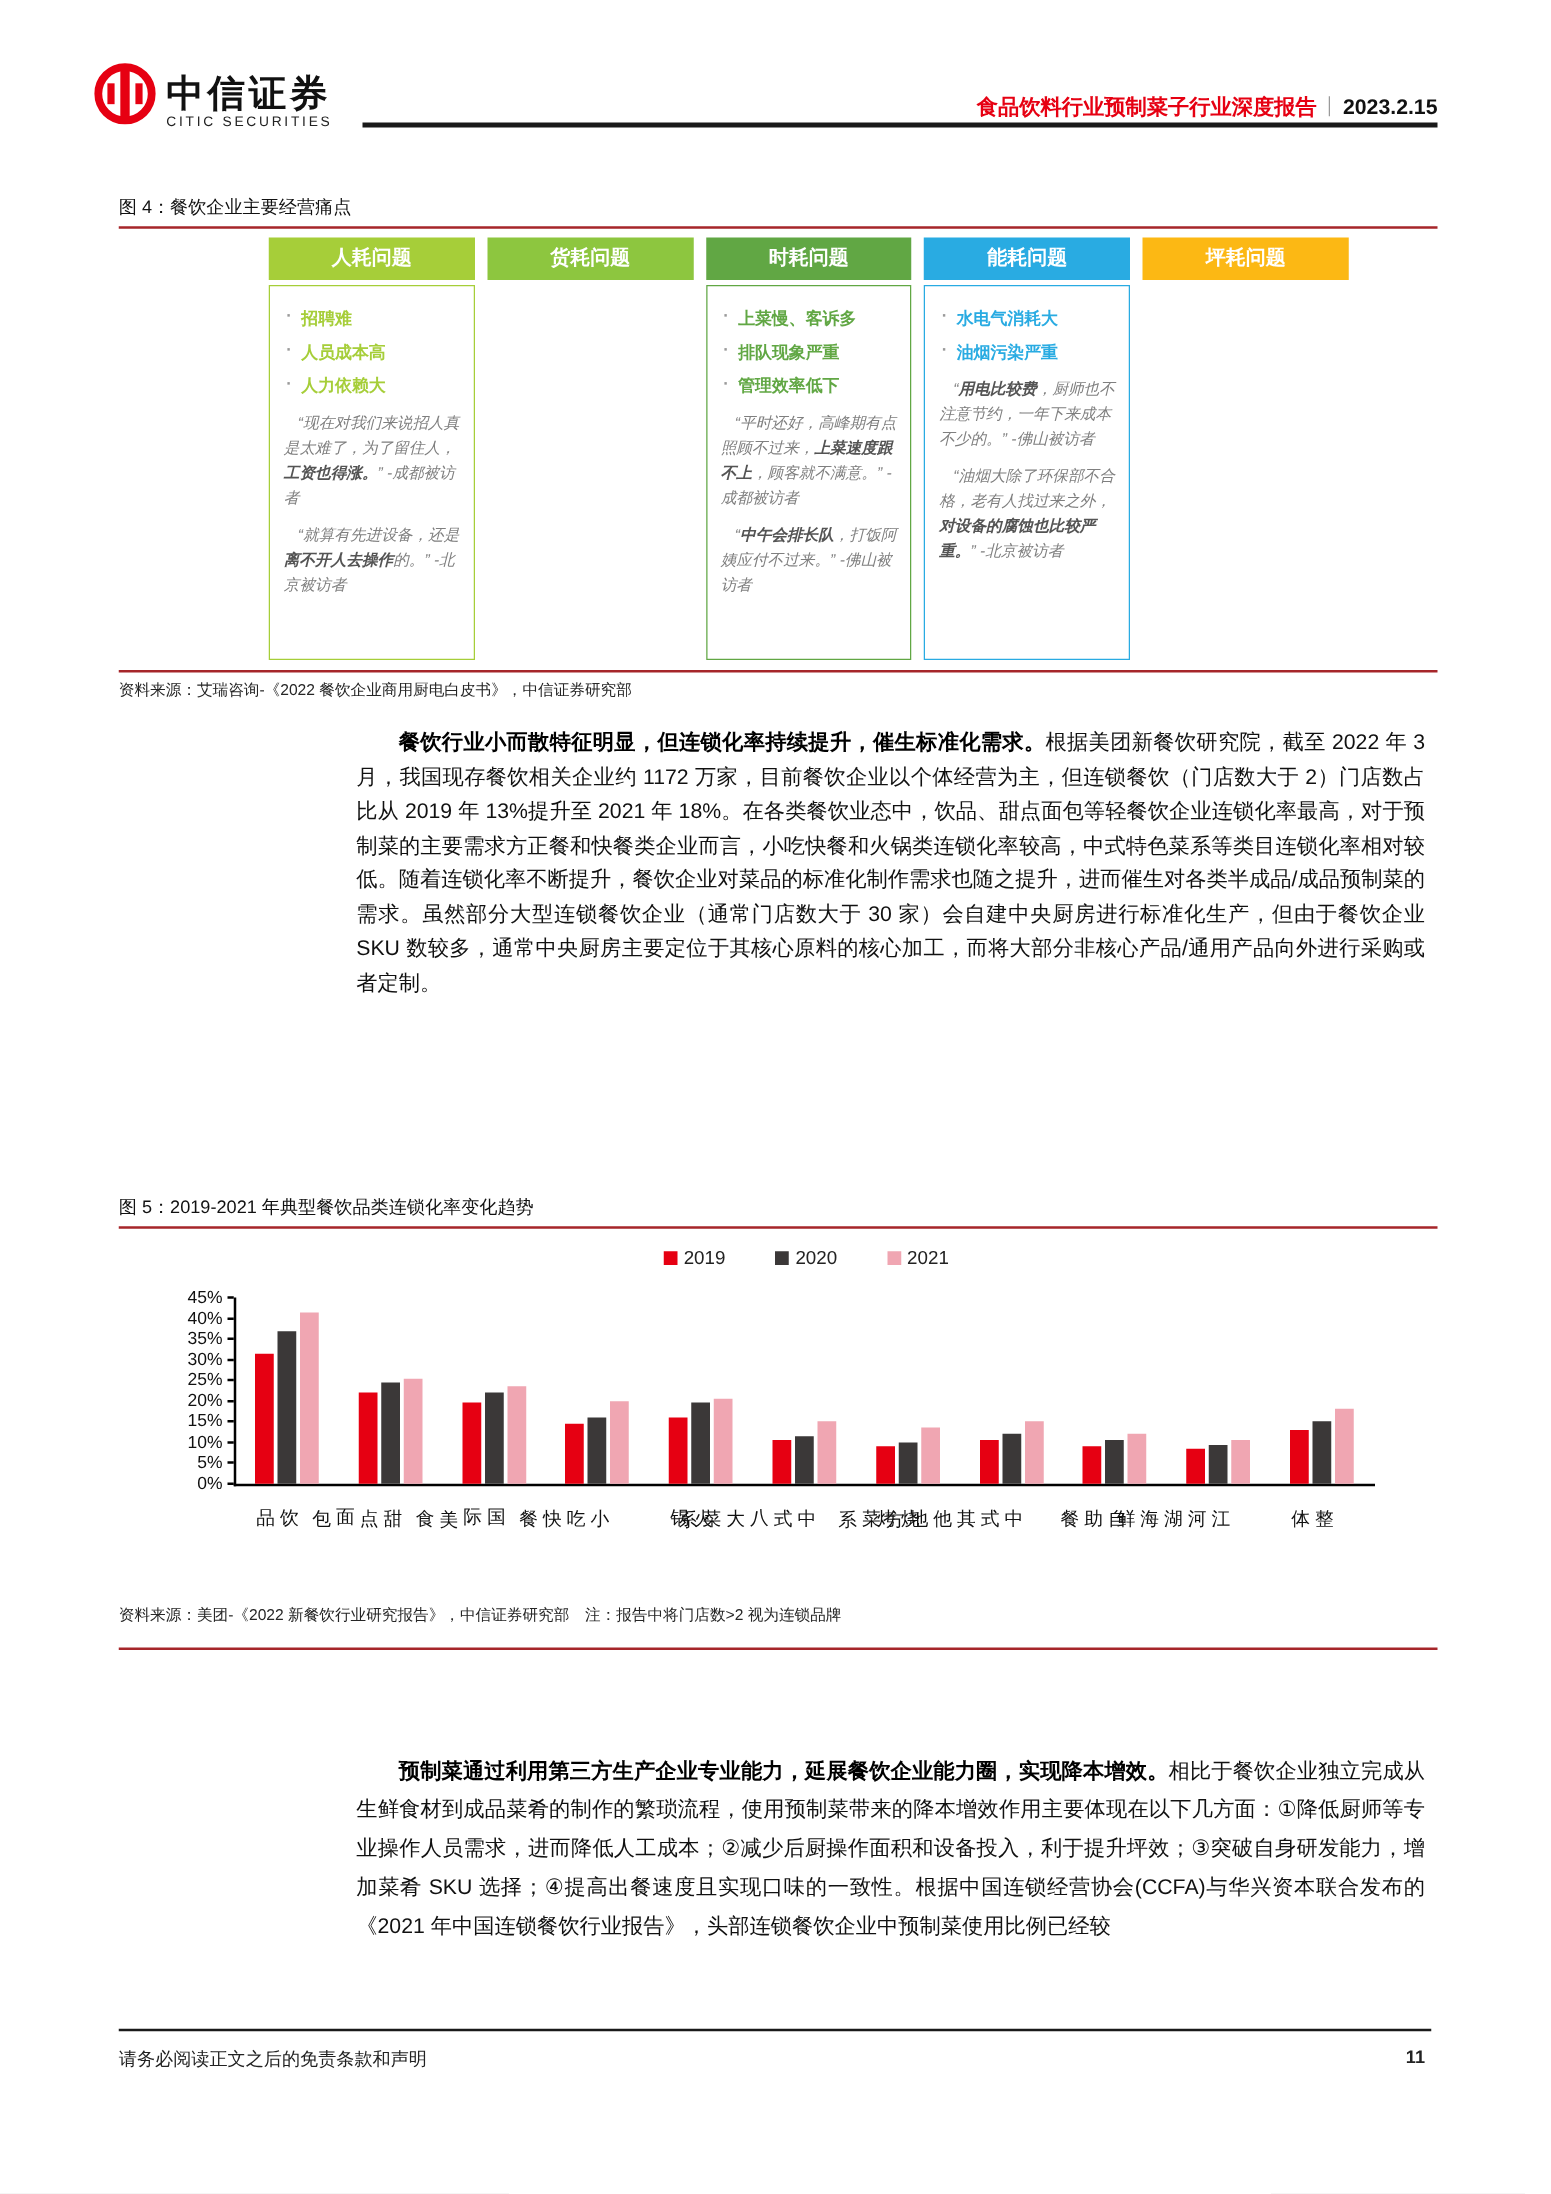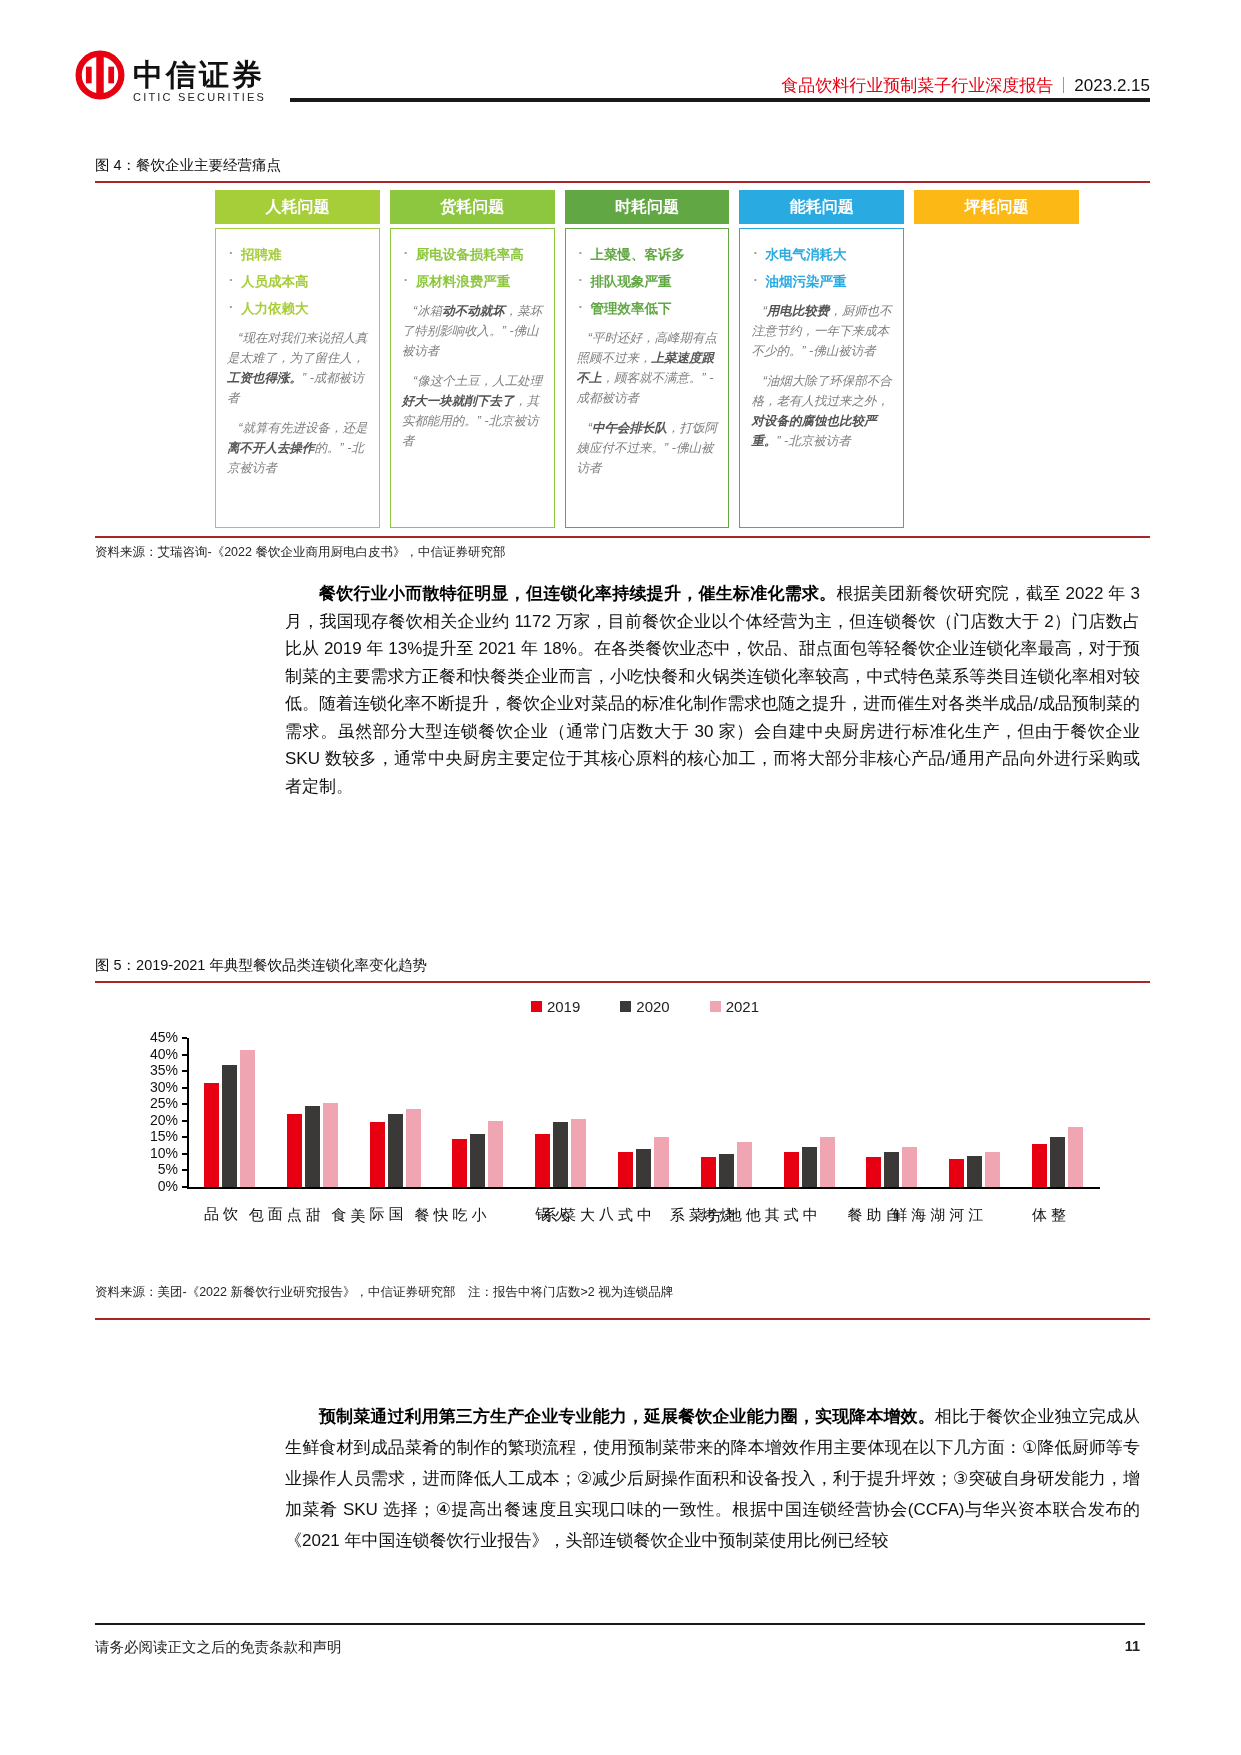--- a/index.html
+++ b/index.html
@@ -4,21 +4,21 @@
 <style>
   html,body{margin:0;padding:0;background:#e8e8e8;}
   .page{position:relative;width:1241px;height:1755px;margin:0 auto;background:#fff;
         font-family:"Liberation Sans","DejaVu Sans",sans-serif;color:#1a1a1a;overflow:hidden;}
 
   
   .brand{position:absolute;left:75px;top:50px;display:flex;align-items:flex-end;gap:8px;}
   .brand-text{display:flex;flex-direction:column;line-height:1.05;}
   .brand-cn{font-size:30px;font-weight:700;letter-spacing:3px;color:#111;}
   .brand-en{font-size:11px;letter-spacing:2.2px;color:#222;margin-top:2px;}
-  .head-right{position:absolute;right:91px;top:74px;font-size:17px;font-weight:400;white-space:nowrap;}
+  .head-right{position:absolute;right:91px;top:74px;font-size:17px;font-weight:700;white-space:nowrap;}
   .head-title{color:#e60012;}
   .head-divider{display:inline-block;width:1px;height:16px;background:#9a9a9a;margin:0 10px;vertical-align:-2px;}
   .head-date{color:#111;}
   .head-rule{position:absolute;left:290px;top:98px;width:860px;height:4px;background:#1a1a1a;}
 
   
   .fig-label{position:absolute;left:95px;width:1055px;font-size:14.5px;color:#111;}
   .rule-red{position:absolute;left:95px;width:1055px;height:2px;background:#a6262a;}
   .fig-source{position:absolute;left:95px;width:1055px;font-size:12.5px;color:#262626;}
 
@@ -95,28 +95,20 @@
           <li>人员成本高</li>
           <li>人力依赖大</li>
         </ul>
         <p class="quote"><span>“现在对我们来说招人真是太难了，为了留住人，</span><b>工资也得涨。</b><span>” -成都被访者</span></p>
         <p class="quote"><span>“就算有先进设备，还是</span><b>离不开人去操作</b><span>的。” -北京被访者</span></p>
       </div>
     </div>
 
     <div class="pain-col" style="--col: #8dc63f;">
       <div class="pain-head">货耗问题</div>
-      <div class="pain-body">
-        <ul class="pain-bullets">
-          <li>厨电设备损耗率高</li>
-          <li>原材料浪费严重</li>
-        </ul>
-        <p class="quote"><span>“冰箱</span><b>动不动就坏</b><span>，菜坏了特别影响收入。” -佛山被访者</span></p>
-        <p class="quote"><span>“像这个土豆，人工处理</span><b>好大一块就削下去了</b><span>，其实都能用的。” -北京被访者</span></p>
-      </div>
     </div>
 
     <div class="pain-col" style="--col: #61a744;">
       <div class="pain-head">时耗问题</div>
       <div class="pain-body">
         <ul class="pain-bullets">
           <li>上菜慢、客诉多</li>
           <li>排队现象严重</li>
           <li>管理效率低下</li>
         </ul>

